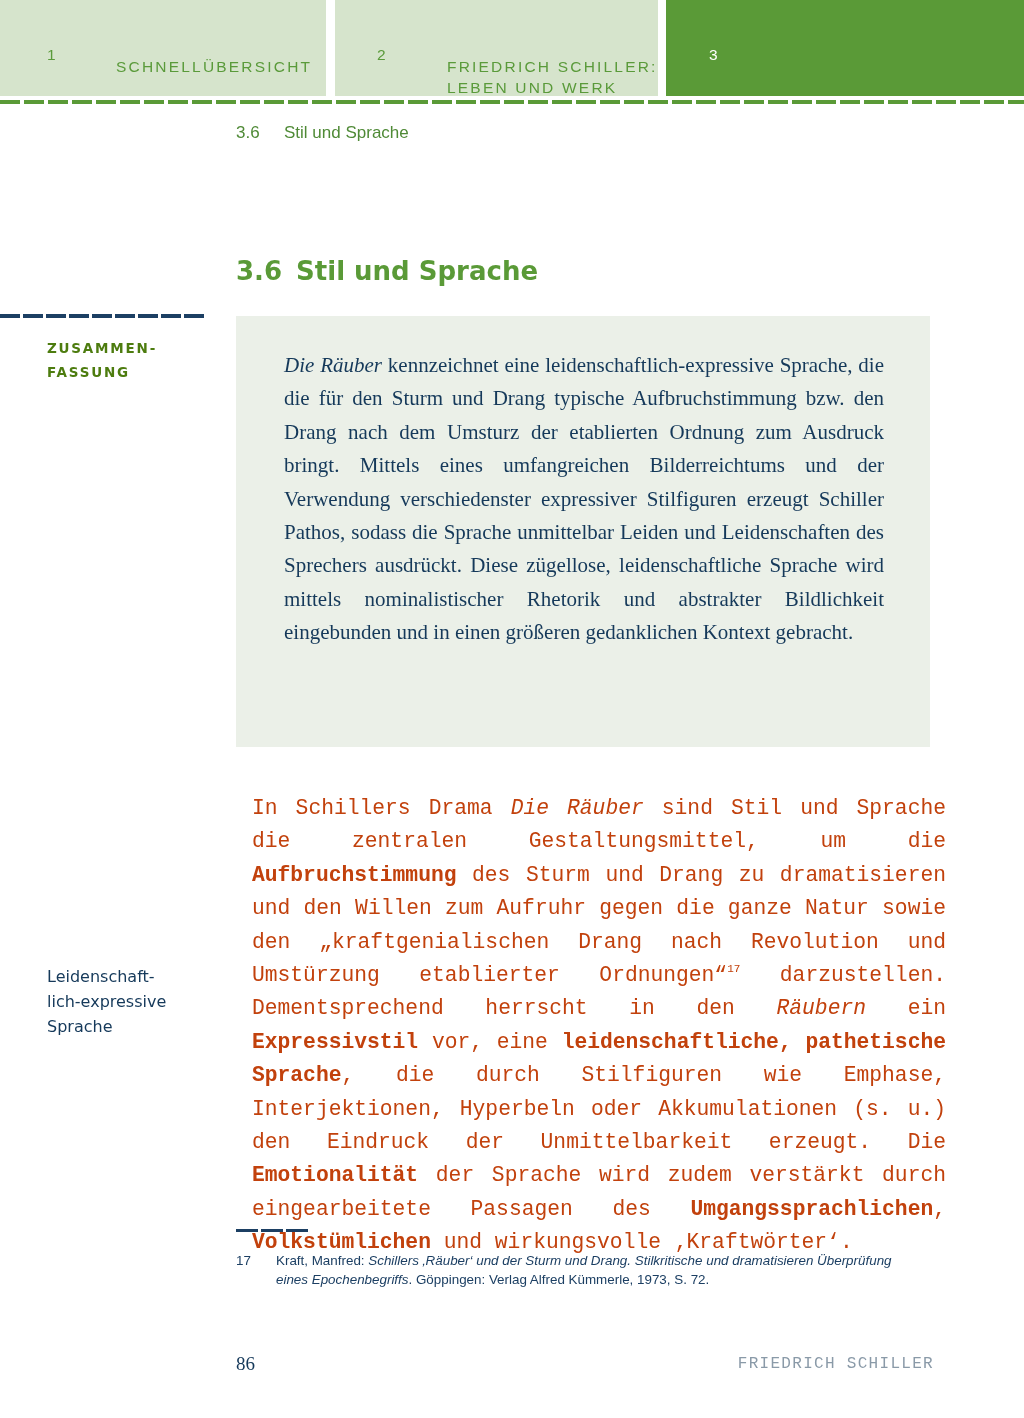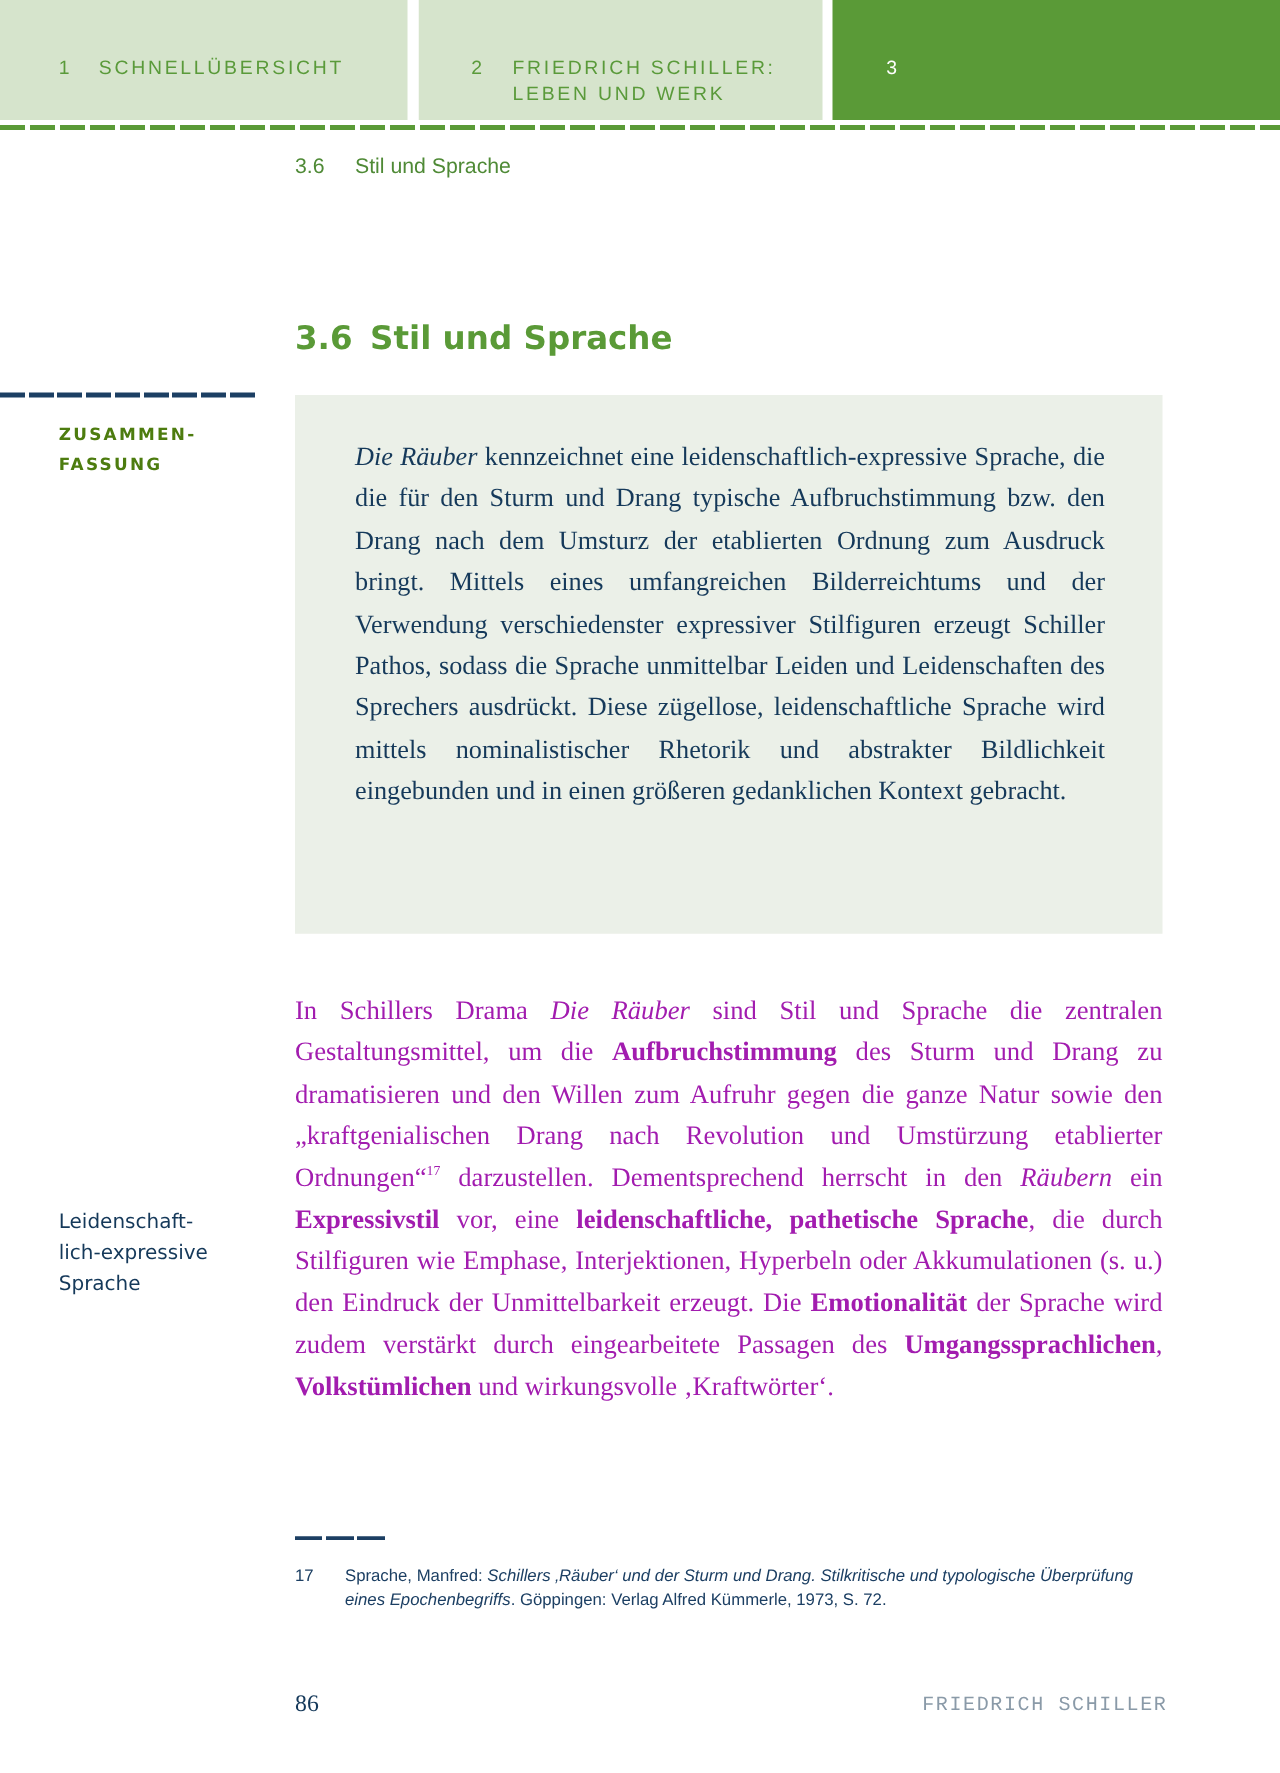--- a/index.html
+++ b/index.html
@@ -9,21 +9,21 @@
   
   .tabs { position: absolute; left: 0; top: 0; width: 1024px; height: 96px; }
   .tab {
     position: absolute; top: 0; height: 96px;
     font-family: "Liberation Sans", sans-serif;
     font-size: 15.5px; letter-spacing: 2.2px; line-height: 21px;
   }
   .tab.inactive { background: #d6e4cc; color: #5a9a3a; }
   .tab.active { background: #5a9a37; color: #ffffff; }
   .tab .num { position: absolute; top: 44px; }
-  .tab .lbl { position: absolute; top: 44px; white-space: pre-line; }
+  .tab .lbl { position: absolute; top: 56px; white-space: pre-line; margin-left: 37px; }
   #tab1 { left: 0; width: 326px; }
   #tab1 .num { left: 47px; }
   #tab1 .lbl { left: 79px; }
   #tab2 { left: 335px; width: 323px; }
   #tab2 .num { left: 42px; }
   #tab2 .lbl { left: 75px; }
   #tab3 { left: 666px; width: 358px; }
   #tab3 .num { left: 43px; }
   #tab3 .lbl { left: 74px; }
 
@@ -60,23 +60,23 @@
     background: #ebf0e8;
     padding-left: 16px;
   }
   .summary-text {
     position: absolute; left: 48px; top: 33px; width: 600px;
     font-family: "Liberation Serif", serif; font-size: 21px; line-height: 33.4px;
     text-align: justify; color: #15395a; hyphens: manual;
   }
 
   .body-text {
-    position: absolute; left: 236px; top: 792px; width: 694px;
-    font-family: Liberation Serif, serif; font-size: 21.3px; line-height: 33.4px;
-    text-align: justify; color: #a21caf;
+    position: absolute; left: 252px; top: 792px; width: 694px;
+    font-family: Liberation Mono, monospace; font-size: 21.3px; line-height: 33.4px;
+    text-align: justify; color: #c2410c;
   }
   .body-text b { font-weight: bold; }
   .body-text sup { font-size: 11px; vertical-align: 9px; line-height: 0; }
 
   .side-label {
     position: absolute; left: 47px; top: 964px;
     font-family: "DejaVu Sans", sans-serif; font-size: 16px; line-height: 25px;
     color: #15395a; white-space: pre-line;
   }
 
@@ -138,17 +138,17 @@
 
 <p class="body-text"><span>In Schillers Drama </span><i>Die Räuber</i><span> sind Stil und Sprache die zentralen Gestaltungsmittel, um die </span><b>Aufbruchstimmung</b><span> des Sturm und Drang zu dramatisieren und den Willen zum Aufruhr gegen die ganze Natur sowie den „kraftgenialischen Drang nach Revolution und Umstürzung etablierter Ordnungen“</span><sup>17</sup><span> darzustellen. Dement­sprechend herrscht in den </span><i>Räubern</i><span> ein </span><b>Expressivstil</b><span> vor, eine </span><b>lei­denschaftliche, pathetische Sprache</b><span>, die durch Stilfiguren wie Emphase, Interjektionen, Hyperbeln oder Akkumulationen (s. u.) den Eindruck der Unmittelbarkeit erzeugt. Die </span><b>Emotionalität</b><span> der Sprache wird zudem verstärkt durch eingearbeitete Passagen des </span><b>Umgangssprachlichen</b><span>, </span><b>Volkstümlichen</b><span> und wirkungsvolle ‚Kraft­wörter‘.</span></p>
 
 <div class="side-label">Leidenschaft-
 lich-expressive
 Sprache</div>
 
 <div class="fn-rule"></div>
 <div class="footnote">
   <span class="fn-num">17</span>
-  <span class="fn-text"><span>Sprache, Manfred: </span><i>Schillers ‚Räuber‘ und der Sturm und Drang. Stilkritische und typologische Überprüfung eines Epochenbegriffs</i><span>. Göppingen: Verlag Alfred Kümmerle, 1973, S. 72.</span></span>
+  <span class="fn-text"><span>Kraft, Manfred: </span><i>Schillers ‚Räuber‘ und der Sturm und Drang. Stilkritische und dramatisieren Überprüfung eines Epochenbegriffs</i><span>. Göppingen: Verlag Alfred Kümmerle, 1973, S. 72.</span></span>
 </div>
 
 <div class="page-number">86</div>
 <div class="running-foot">FRIEDRICH SCHILLER</div>
 
 </body></html>

